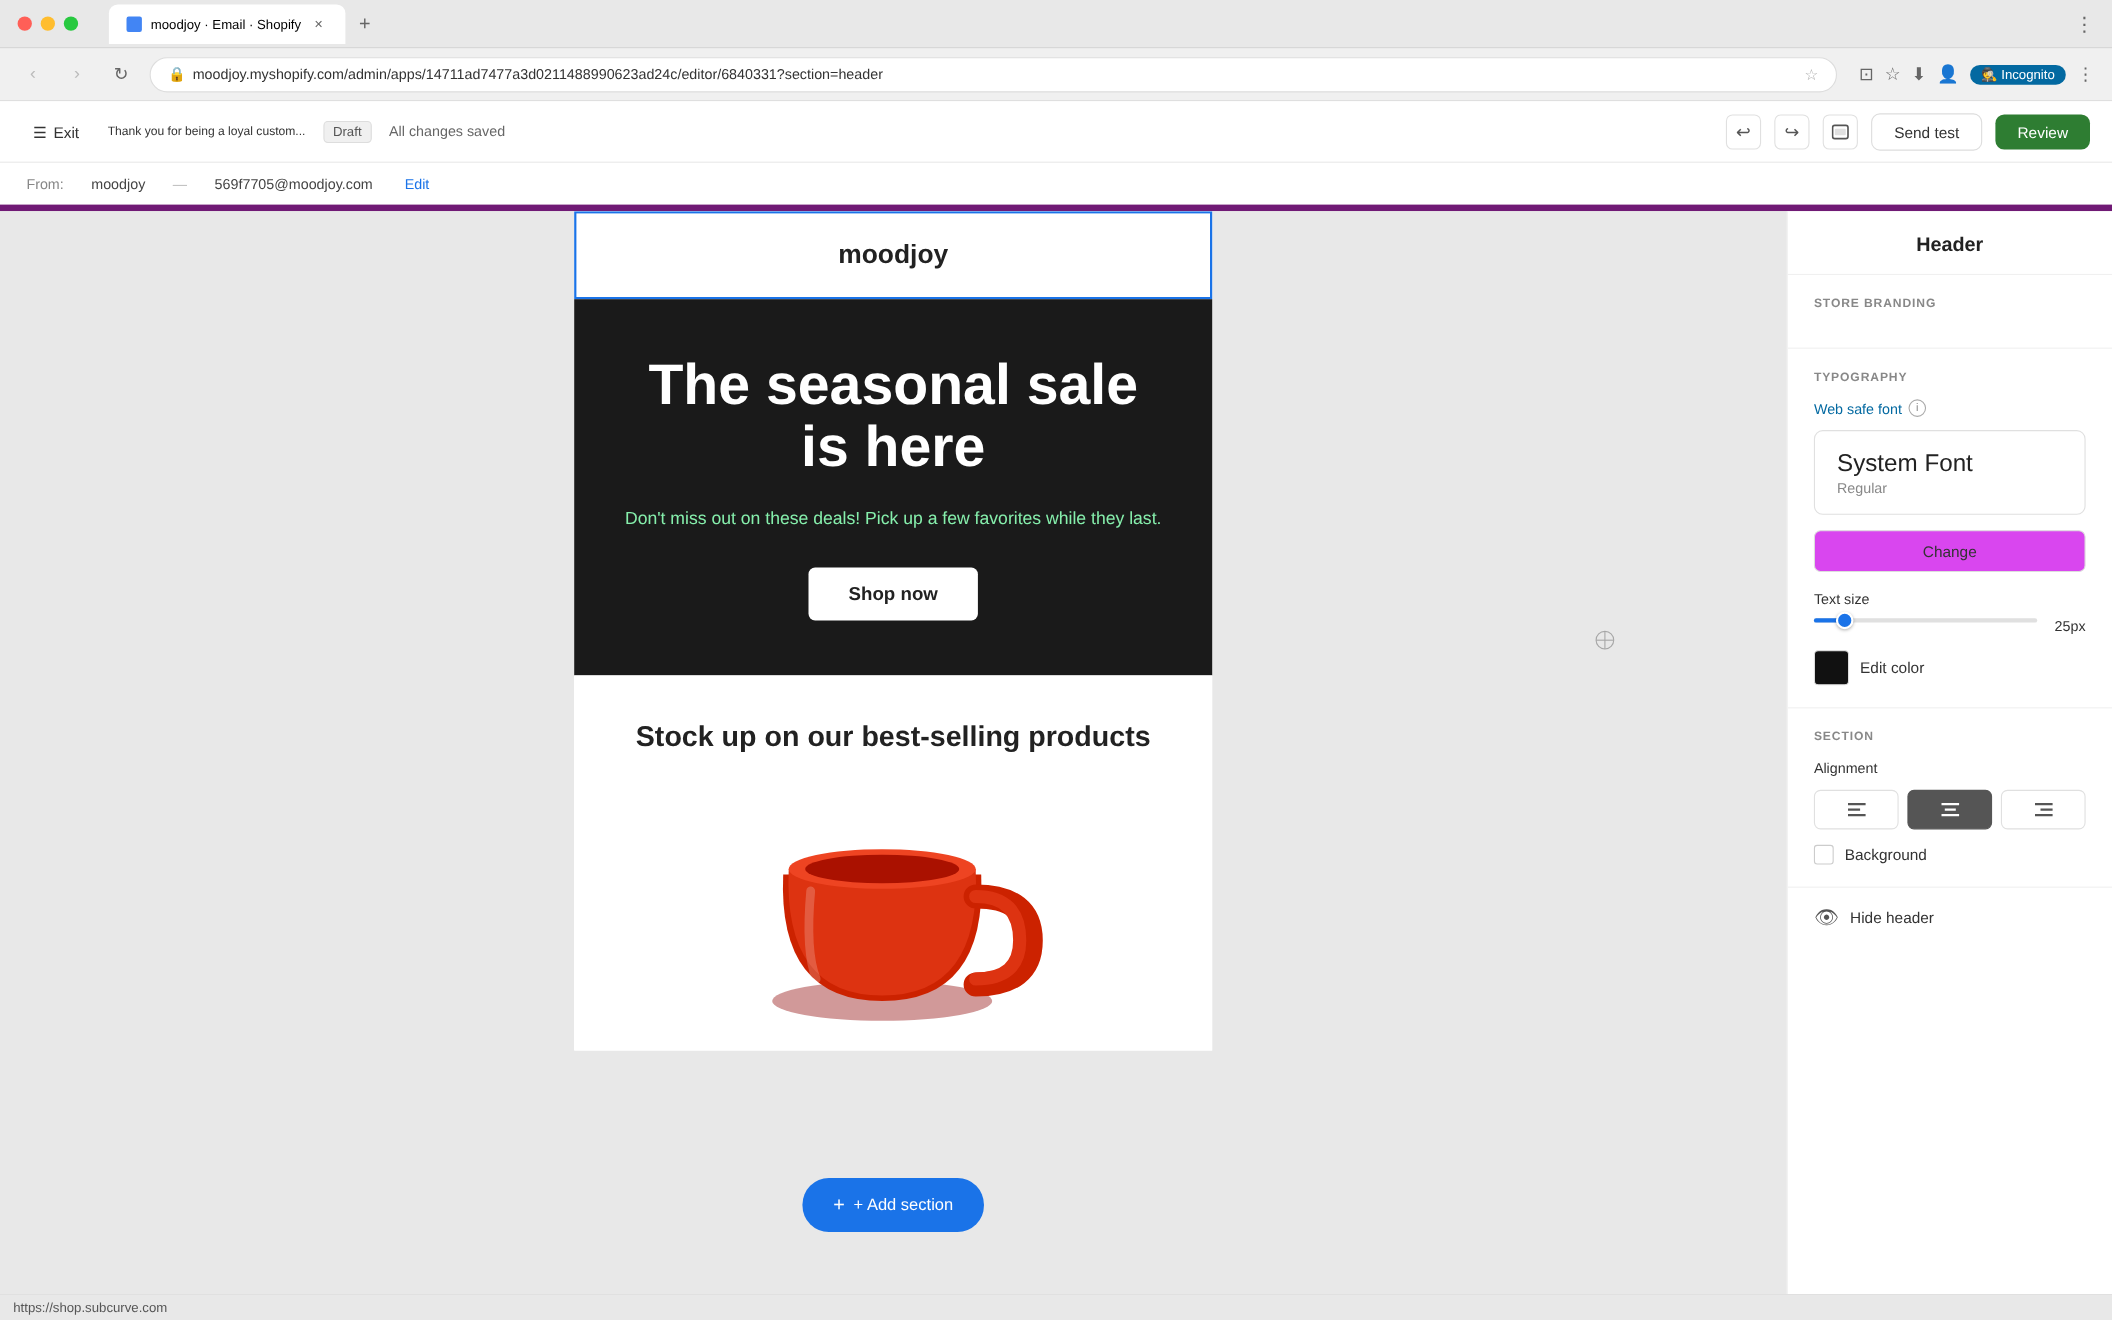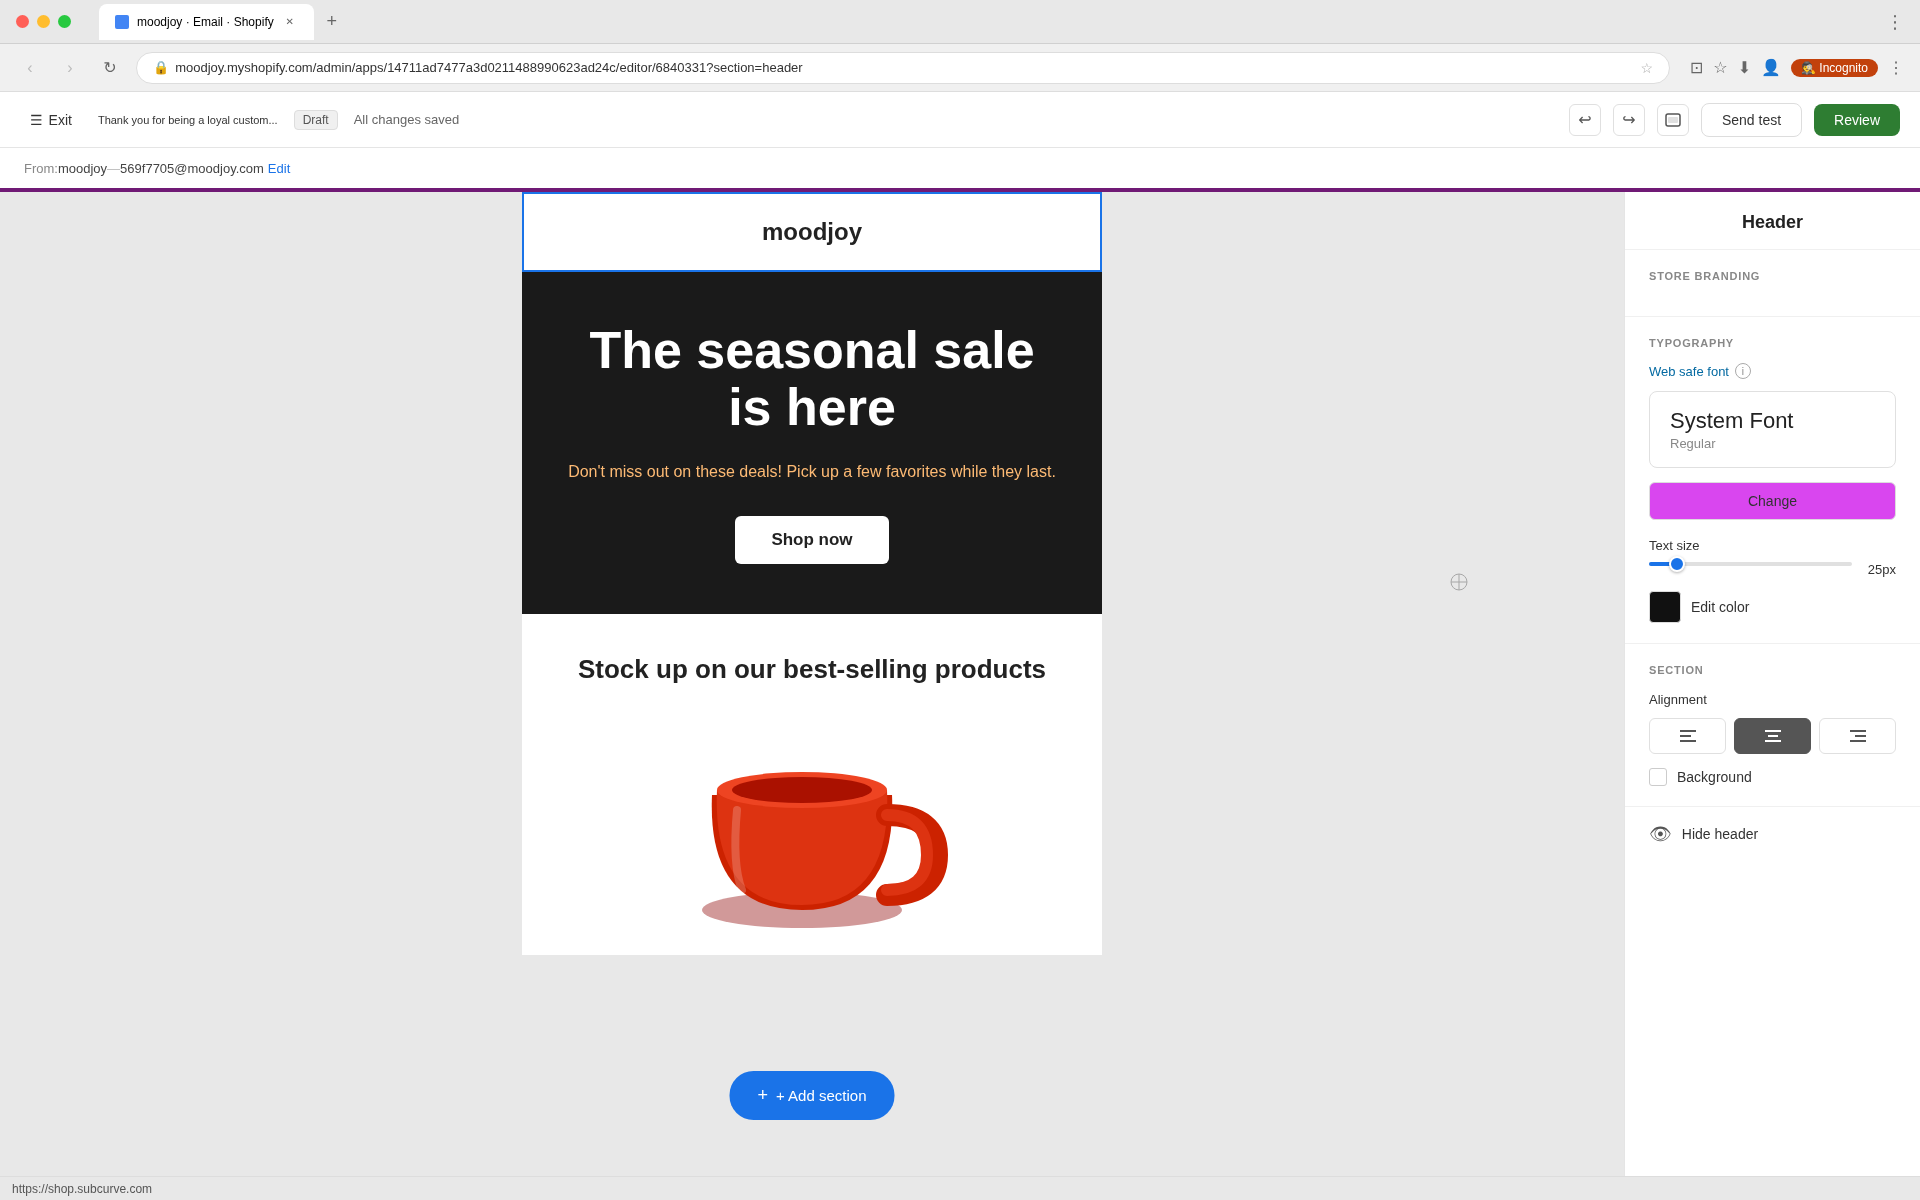--- a/index.html
+++ b/index.html
@@ -62,21 +62,21 @@
       display: flex;
       align-items: center;
       padding: 0 16px;
       font-size: 13px;
       color: #333;
       gap: 6px;
     }
     .url-bar-icons { display: flex; align-items: center; gap: 8px; margin-left: auto; color: #666; font-size: 14px; }
     .addr-right-icons { display: flex; align-items: center; gap: 10px; margin-left: 8px; color: #666; font-size: 16px; }
     .incognito-badge {
-      background: #c2410c;
+      background: #0369a1;
       color: white;
       border-radius: 12px;
       padding: 2px 10px;
       font-size: 12px;
       display: flex;
       align-items: center;
       gap: 4px;
     }
 
     
@@ -142,24 +142,24 @@
       font-weight: 500;
     }
 
     
     .from-bar {
       background: white;
       height: 44px;
       display: flex;
       align-items: center;
       padding: 0 24px;
-      border-bottom: 4px solid #701a75;
+      border-bottom: 6px solid #701a75;
       font-size: 13px;
       color: #444;
-      gap: 0;
+      gap: 25px;
     }
     .from-label { color: #888; }
     .from-edit-link { color: #1a73e8; cursor: pointer; text-decoration: none; margin-left: 4px; }
 
     
     .main-area {
       display: flex;
       height: calc(1200px - 44px - 48px - 56px - 44px);
     }
 
@@ -199,21 +199,21 @@
       text-align: center;
     }
     .hero-title {
       font-size: 52px;
       font-weight: 800;
       line-height: 1.1;
       margin-bottom: 24px;
     }
     .hero-desc {
       font-size: 16px;
-      color: #fdba74;
+      color: #86efac;
       margin-bottom: 32px;
       line-height: 1.5;
     }
     .shop-now-btn {
       background: white;
       color: #222;
       border: none;
       border-radius: 6px;
       padding: 14px 36px;
       font-size: 17px;

